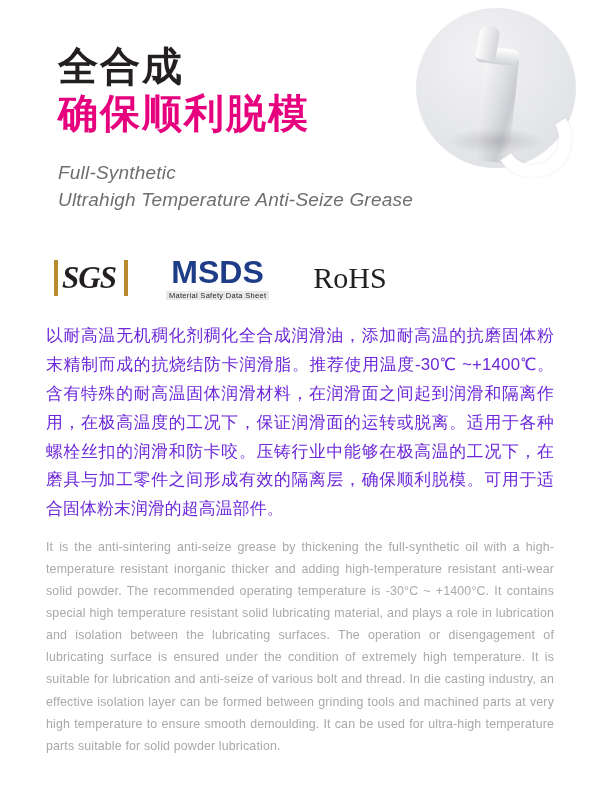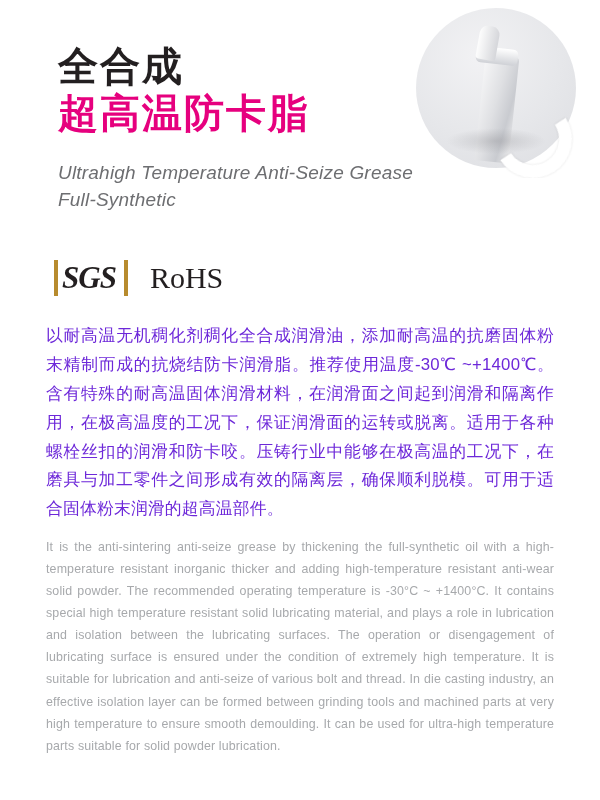--- a/index.html
+++ b/index.html
@@ -128,21 +128,21 @@
 
   
   .logos {
     position: absolute;
     left: 60px;
     top: 252px;
     width: 480px;
     height: 52px;
     display: flex;
     align-items: center;
-    gap: 28px;
+    gap: 44px;
   }
   .sgs {
     position: relative;
     display: inline-block;
     padding: 2px 6px 2px 2px;
   }
   .sgs-text {
     font-family: "Liberation Serif", serif;
     font-size: 31px;
     font-weight: bold;
@@ -222,33 +222,37 @@
     <div class="photo-circle"></div>
     <div class="nozzle-body"></div>
     <div class="nozzle-collar"></div>
     <div class="nozzle-tip"></div>
     <div class="nozzle-curve"></div>
     <div class="photo-shadow"></div>
   </div>
 
   <div class="title-block">
     <div class="title-cn-1">全合成</div>
-    <div class="title-cn-2">超高温防卡脂</div>
+    <div class="title-cn-2">确保顺利脱模</div>
     <div class="title-en">
+      <div>Full-Synthetic</div>
       <div>Ultrahigh Temperature Anti-Seize Grease</div>
-      <div>Full-Synthetic</div>
     </div>
   </div>
 
   <div class="logos">
     <div class="sgs">
       <span class="sgs-bar-l"></span>
       <span class="sgs-text">SGS</span>
       <span class="sgs-bar-r"></span>
     </div>
+    <div class="msds">
+      <div class="msds-main">MSDS</div>
+      <div class="msds-sub">Material Safety Data Sheet</div>
+    </div>
     <div class="rohs">
       <span>RoHS</span>
     </div>
   </div>
 
   <div class="body-cn">以耐高温无机稠化剂稠化全合成润滑油，添加耐高温的抗磨固体粉末精制而成的抗烧结防卡润滑脂。推荐使用温度-30℃ ~+1400℃。含有特殊的耐高温固体润滑材料，在润滑面之间起到润滑和隔离作用，在极高温度的工况下，保证润滑面的运转或脱离。适用于各种螺栓丝扣的润滑和防卡咬。压铸行业中能够在极高温的工况下，在磨具与加工零件之间形成有效的隔离层，确保顺利脱模。可用于适合固体粉末润滑的超高温部件。</div>
 
   <div class="body-en">It is the anti-sintering anti-seize grease by thickening the full-synthetic oil with a high-temperature resistant inorganic thicker and adding high-temperature resistant anti-wear solid powder. The recommended operating temperature is -30°C ~ +1400°C. It contains special high temperature resistant solid lubricating material, and plays a role in lubrication and isolation between the lubricating surfaces. The operation or disengagement of lubricating surface is ensured under the condition of extremely high temperature. It is suitable for lubrication and anti-seize of various bolt and thread. In die casting industry, an effective isolation layer can be formed between grinding tools and machined parts at very high temperature to ensure smooth demoulding. It can be used for ultra-high temperature parts suitable for solid powder lubrication.</div>
 
 </div>

